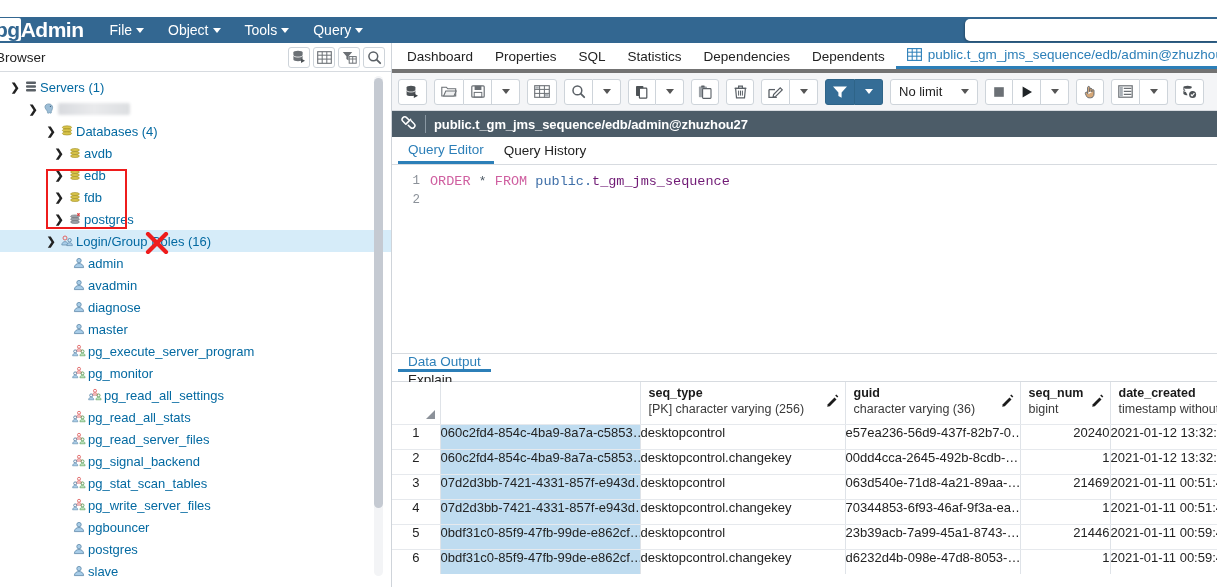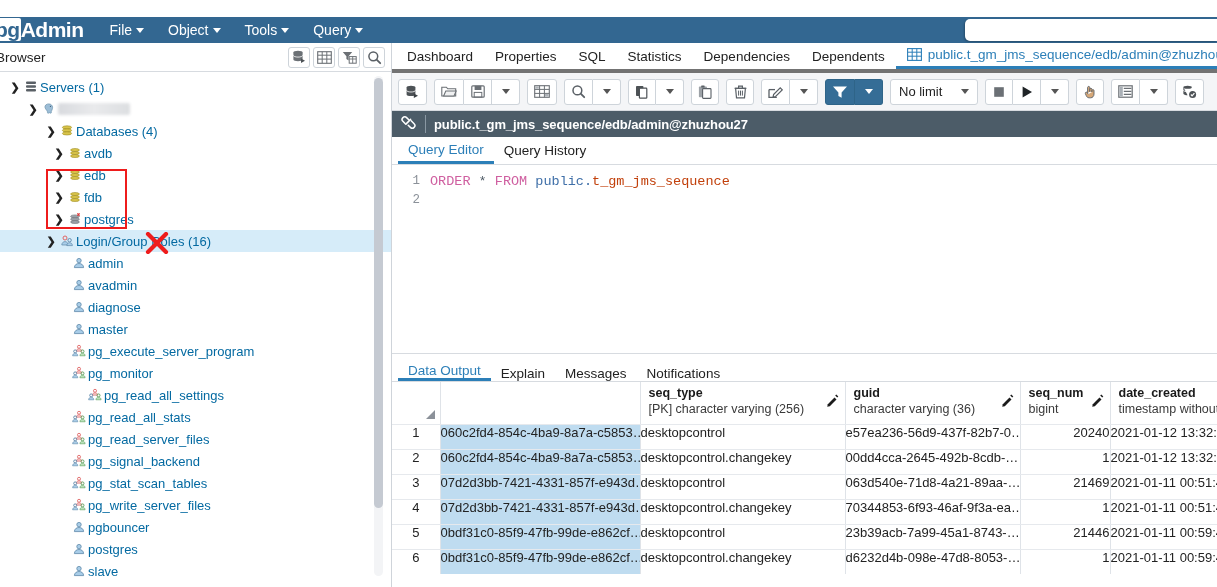--- a/index.html
+++ b/index.html
@@ -170,26 +170,26 @@
   .gutter {
     position: absolute; left: 0; top: 0; width: 34px; height: 100%;
     background: #fff; text-align: right; padding-top: 7px;
   }
   .gutter div { font-size: 12.5px; color: #8b9199; line-height: 19px; padding-right: 6px; }
   .code { position: absolute; left: 38px; top: 7px; }
   .code .ln { line-height: 19px; font-size: 13.5px; white-space: pre; }
   .kw { color: #cf5fa0; }
   .op { color: #4f5b66; }
   .sch { color: #3f6fa8; }
-  .tbl { color: #c2410c; }
+  .tbl { color: #701a75; }
   .plain { color: #6b7680; }
 
   .out-tabs {
     height: 28px; border-bottom: 1px solid #d7dbe0; display: flex;
-    align-items: flex-end; padding-left: 6px; background: #fff;
+    align-items: flex-start; padding-left: 6px; background: #fff; flex-direction: column;
   }
   .otb {
     display: flex; align-items: center; padding: 0 10px; font-size: 13.5px;
     color: #222; cursor: pointer;
   }
   .otb.active { color: #2c7fb8; border-bottom: 3px solid #2c7fb8; }
 
   
   .grid { position: relative; height: 192px; overflow: hidden; background: #fff; }
   table.rg { border-collapse: collapse; table-layout: fixed; width: 880px; }

